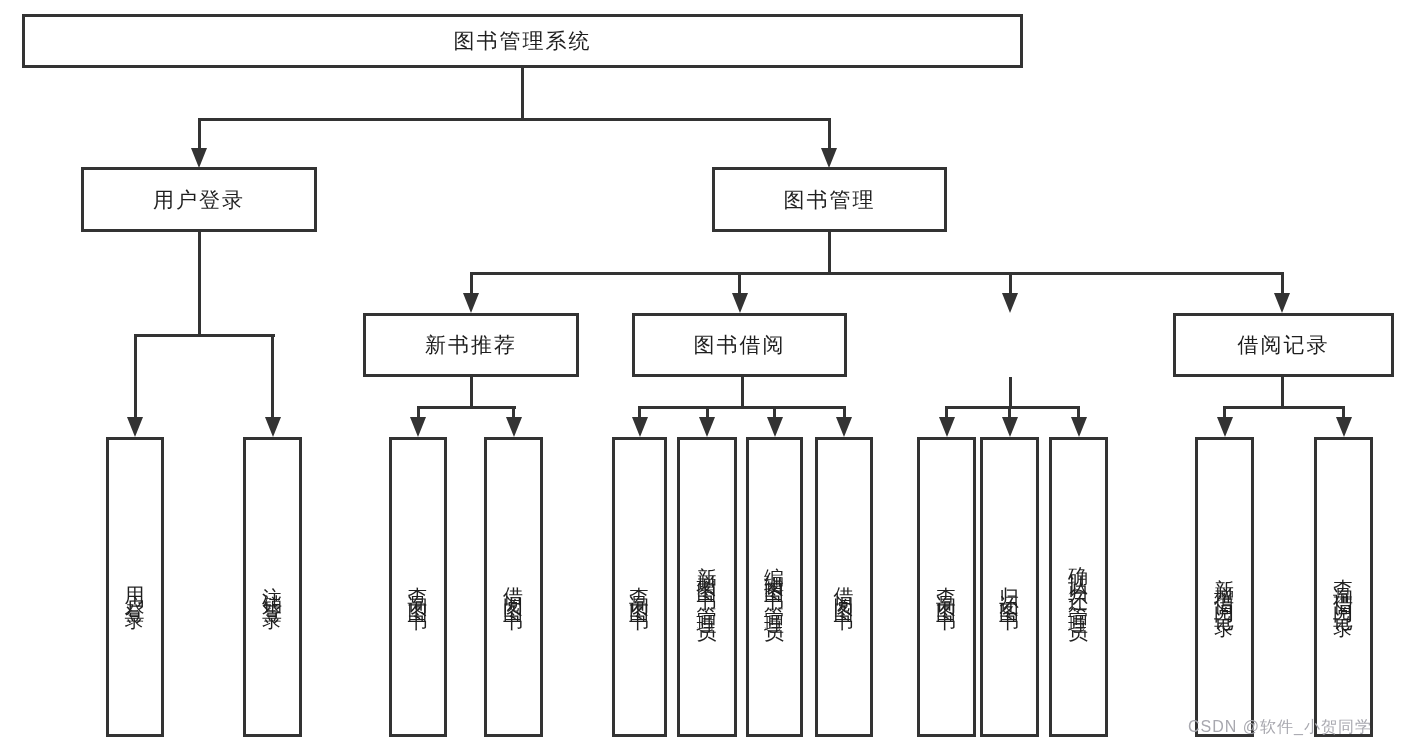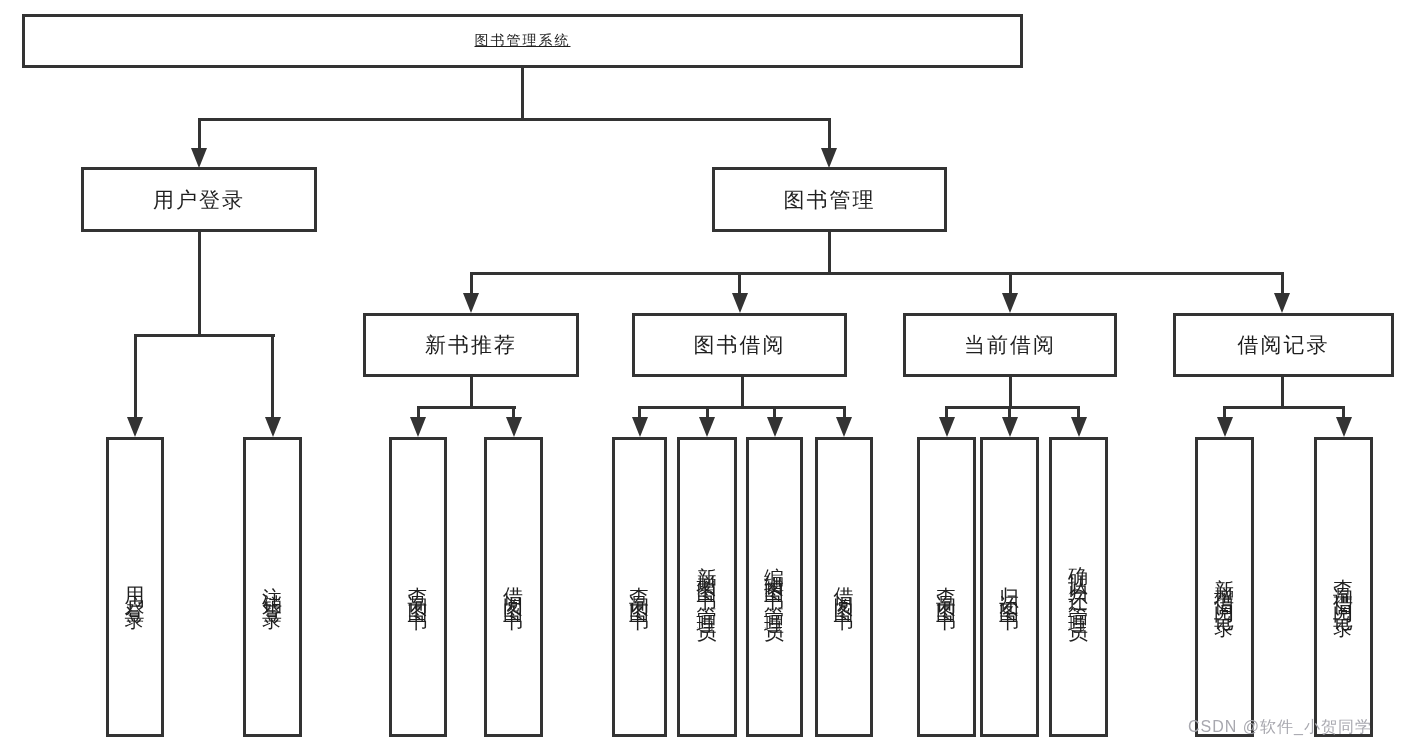--- a/index.html
+++ b/index.html
@@ -15,21 +15,21 @@
     align-items:center;
     justify-content:center;
     z-index:2;
   }
   .node .lbl{
     font-size:21px;
     color:#1f1f1f;
     letter-spacing:2px;
     white-space:nowrap;
   }
-  .root .lbl{font-size:14px;text-decoration:underline;}
+  .root .lbl{font-size:21px;}
   .vnode .lbl{
     writing-mode:vertical-lr;
     text-orientation:upright;
     font-size:20px;
     letter-spacing:8px;
     line-height:1;
     white-space:normal;
   }
 
   .vline{position:absolute;width:3px;background:#333333;z-index:1;}
@@ -127,23 +127,20 @@
   </div>
 
   <div class="node" style="left:712px;top:167px;width:235px;height:65px;">
     <span class="lbl">图书管理</span>
   </div>
 
   <div class="node" style="left:632px;top:313px;width:215px;height:64px;">
     <span class="lbl">图书借阅</span>
   </div>
 
-  <div class="node" style="left:903px;top:313px;width:214px;height:64px;">
-    <span class="lbl">当前借阅</span>
-  </div>
 
   <div class="node" style="left:1173px;top:313px;width:221px;height:64px;">
     <span class="lbl">借阅记录</span>
   </div>
 
   <div class="node vnode" style="left:106px;top:437px;width:58px;height:300px;">
     <span class="lbl">用户登录</span>
   </div>
   <div class="node vnode" style="left:243px;top:437px;width:59px;height:300px;">
     <span class="lbl">注销登录</span>

